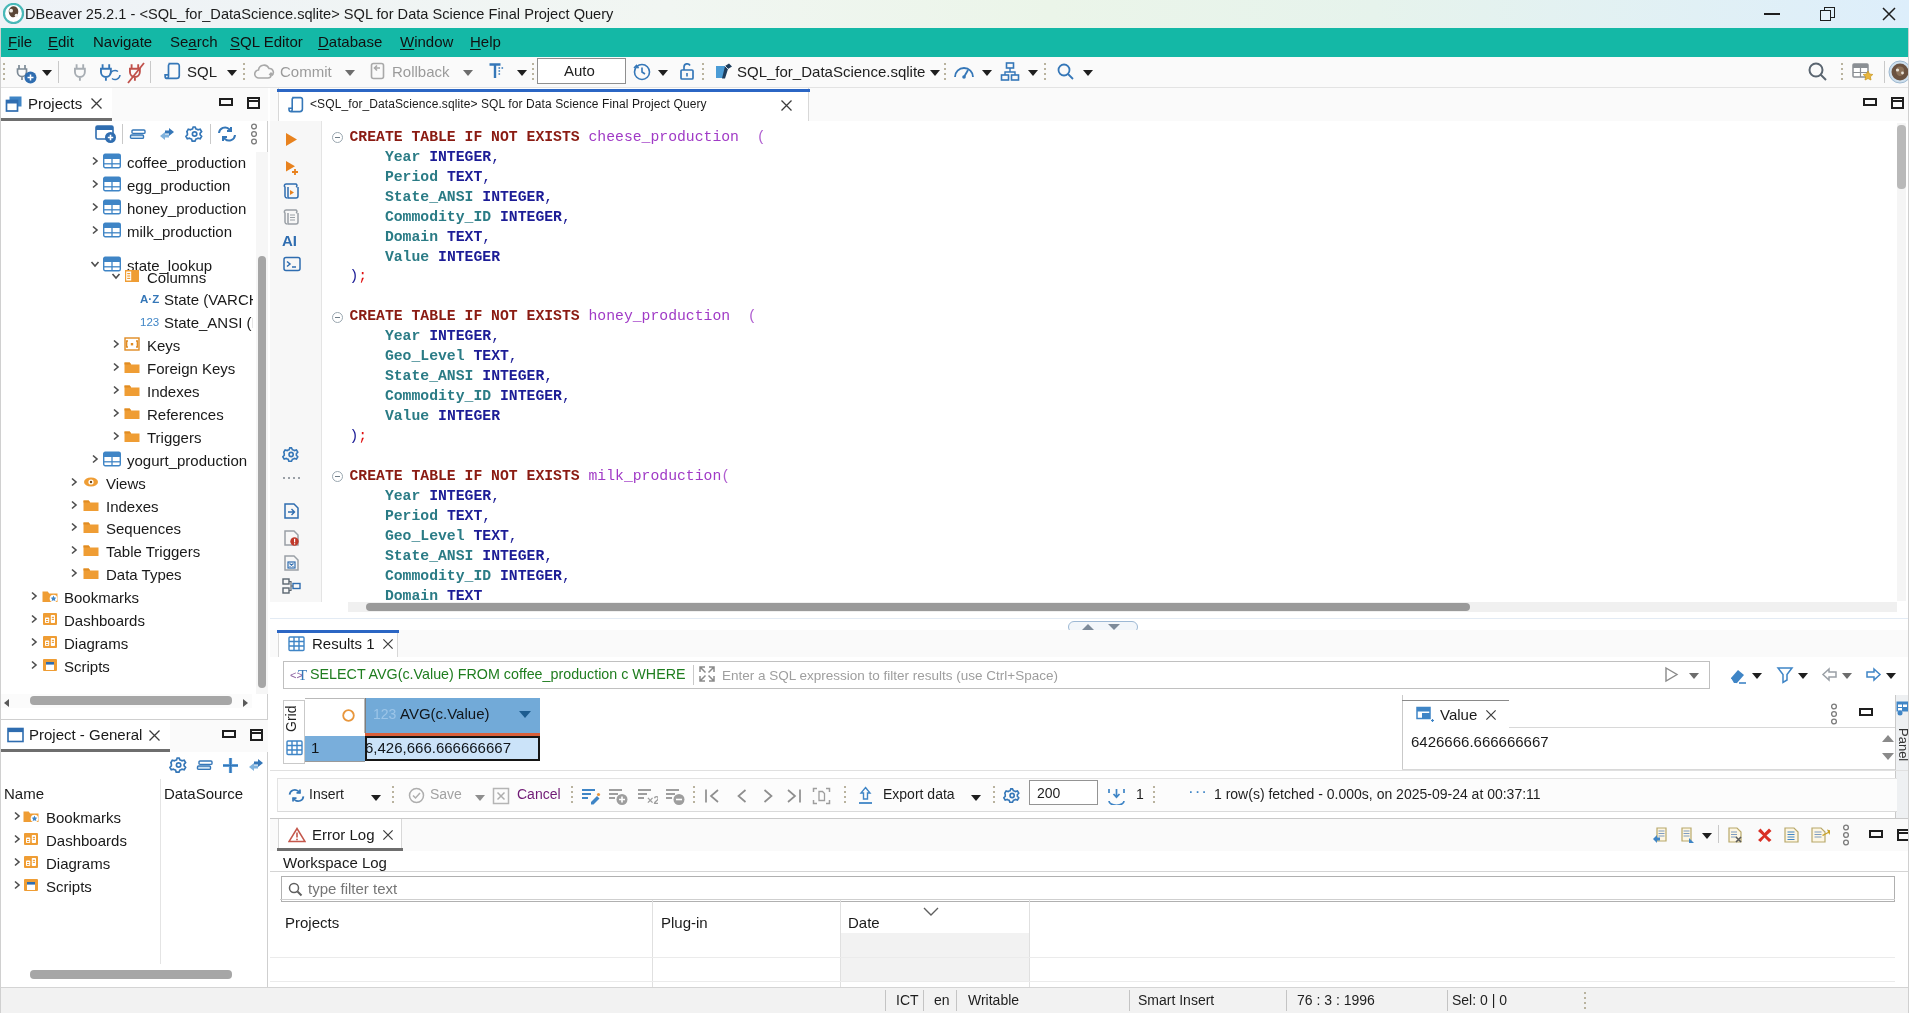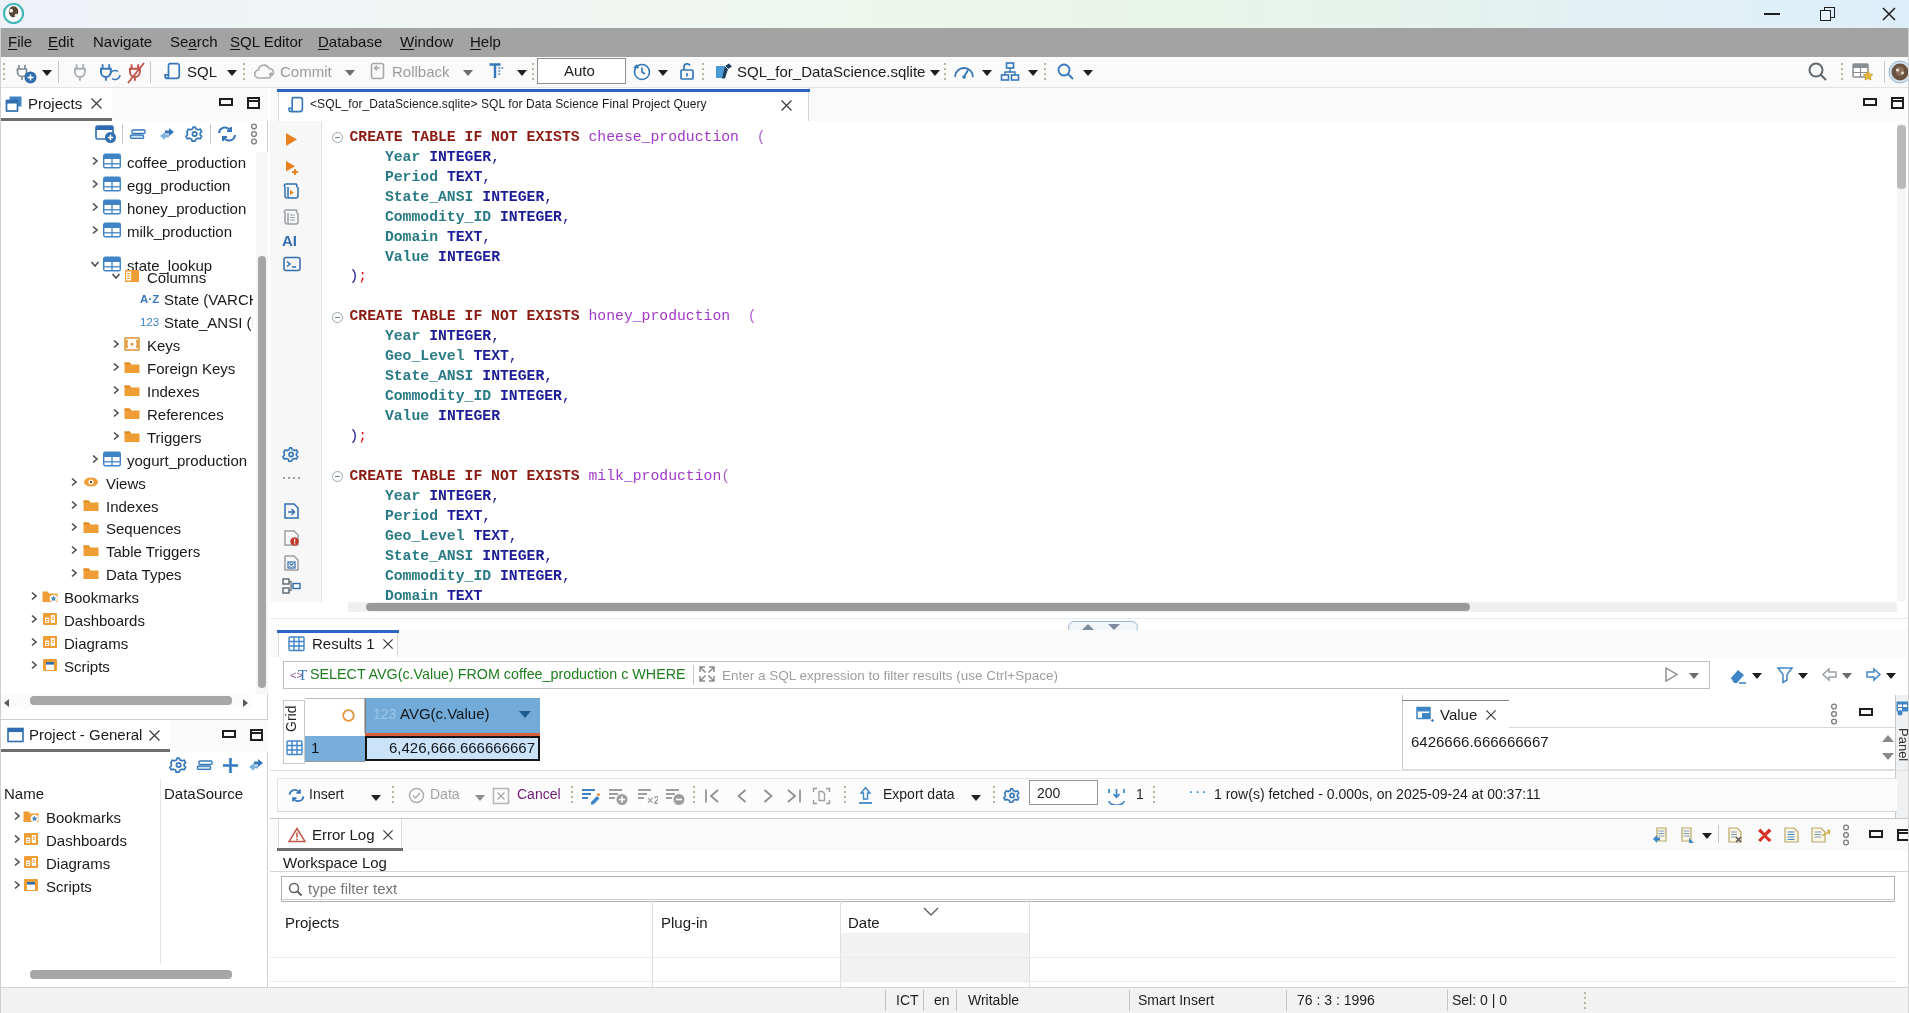--- a/index.html
+++ b/index.html
@@ -4,21 +4,21 @@
 <style>
 *{margin:0;padding:0;box-sizing:border-box;}
 html,body{width:1909px;height:1013px;overflow:hidden;}
 body{font-family:"Liberation Sans",sans-serif;font-size:15px;color:#1a1a1a;background:#fff;position:relative;}
 .abs{position:absolute;}
 svg{display:block;}
 
 #titlebar{left:0;top:0;width:1909px;height:28px;background:linear-gradient(90deg,#eef2f7 0%,#f1f6f2 35%,#ebf5e9 55%,#e6f3ec 72%,#ddeefb 100%);}
 #titlebar .ttl{position:absolute;left:25px;top:6px;font-size:14.6px;color:#1b1b1b;}
 
-#menubar{left:0;top:28px;width:1909px;height:29px;background:#a3a3a3;}
+#menubar{left:0;top:28px;width:1909px;height:29px;background:#14b8a6;}
 #menubar span{position:absolute;top:5px;font-size:15px;color:#111;}
 #menubar u{text-decoration:underline;text-underline-offset:2px;}
 
 #toolbar{left:0;top:57px;width:1909px;height:31px;background:#fafafa;border-bottom:1px solid #e3e3e3;}
 .tbtxt{position:absolute;top:6px;font-size:15px;color:#202020;}
 .tbgray{color:#9b9b9b;}
 .caret{position:absolute;width:0;height:0;border-left:5px solid transparent;border-right:5px solid transparent;border-top:6px solid #1e1e1e;}
 .caretg{border-top-color:#6d6d6d;}
 .vsep{position:absolute;top:4px;width:1px;height:22px;background:#c9c9c9;}
 .dotsep{position:absolute;top:6px;width:2px;height:18px;background-image:repeating-linear-gradient(#b9b39f 0 2px,transparent 2px 5px);}
@@ -167,20 +167,21 @@
 </defs>
   </svg>
 
 <div class="abs" id="titlebar">
   <svg class="abs" style="left:3px;top:3px" width="21" height="21" viewBox="0 0 22 22">
     <circle cx="11" cy="11" r="10" fill="#fff" stroke="#49b8b8" stroke-width="2.4"></circle>
     <path d="M6 8 a5 5 0 0 1 10 1 c0 3-2 6-5 6 s-5-3-5-7 Z" fill="#5a4636"></path>
     <circle cx="8.5" cy="8" r="2" fill="#f2efe9"></circle>
       <circle cx="14" cy="13" r="1.8" fill="#f2efe9"></circle>
   </svg>
+  <span class="ttl">DBeaver 25.2.1 - &lt;SQL_for_DataScience.sqlite&gt; SQL for Data Science Final Project Query</span>
   <div class="abs" style="left:1764px;top:13px;width:16px;height:2px;background:#1e1e1e"></div>
   <div class="abs" style="left:1824px;top:7px;width:11px;height:11px;border:1.5px solid #1e1e1e;background:transparent"></div>
   <div class="abs" style="left:1820px;top:10px;width:11px;height:11px;border:1.5px solid #1e1e1e;background:#e7f1f9"></div>
   <svg class="abs" style="left:1881px;top:6px" width="16" height="16" viewBox="0 0 16 16">
       <path d="M2 2 L14 14 M14 2 L2 14" stroke="#1e1e1e" stroke-width="1.5"></path>
     </svg>
 </div>
 
 <div class="abs" id="menubar">
   <span style="left:8px"><u>F</u>ile</span>
@@ -793,21 +794,21 @@
       <circle cx="6.5" cy="6.5" r="5.3" fill="none" stroke="#e8963c" stroke-width="1.8"></circle>
     </svg>
   <div class="abs" style="left:95px;top:610px;width:175px;height:35px;background:#72aad8;border-left:1px solid #7d7d7d"></div>
   <span class="abs" style="left:103px;top:618px;font-size:14px;color:#9cc5e8">123</span>
   <span class="abs" style="left:130px;top:617px;font-size:15px;color:#10151a">AVG(c.Value)</span>
   <div class="caret" style="left:249px;top:623px;border-left-width:6px;border-right-width:6px;border-top:7px solid #1d5c8f"></div>
   <div class="abs" style="left:95px;top:645px;width:175px;height:3px;background:#d95f3a"></div>
   <div class="abs" style="left:35px;top:648px;width:60px;height:25px;background:#79aedb"></div>
   <span class="abs" style="left:41px;top:651px;font-size:15px;color:#10151a">1</span>
   <div class="abs" style="left:95px;top:648px;width:175px;height:25px;background:#cbe3f9;border:2px solid #151515"></div>
-  <span class="abs" style="left:95px;top:651px;width:170px;font-size:15px;color:#10151a;text-align:right">6,426,666.666666667</span>
+  <span class="abs" style="left:95px;top:651px;width:170px;font-size:15px;color:#10151a;text-align:left">6,426,666.666666667</span>
   <div class="abs" style="left:35px;top:673px;width:60px;height:1px;background:#9a9a9a"></div>
 
   <div class="abs" style="left:1132px;top:607px;width:1px;height:75px;background:#c9c9c9"></div>
   <div class="abs" style="left:1132px;top:612px;width:107px;height:1px;background:#8a8a8a"></div>
   <svg class="abs" style="left:1146px;top:618px" width="19" height="17" viewBox="0 0 19 17">
       <rect x="1" y="1.5" width="13" height="11" fill="#fff" stroke="#3f85c6" stroke-width="1.5"></rect>
       <rect x="1" y="1.5" width="13" height="4" fill="#3f85c6"></rect>
       <rect x="6" y="7" width="8" height="5.5" fill="#3f85c6"></rect>
       <path d="M15 14.5 h3 M16.5 13 v3" stroke="#3f85c6" stroke-width="1.2"></path>
     </svg>
@@ -841,21 +842,21 @@
     <svg class="abs" style="left:17px;top:699px" width="19" height="17">
         <use href="#i-sync"></use>
       </svg>
     <span class="abs rtt" style="left:39px">Insert</span>
     <div class="caret" style="left:101px;top:707px"></div>
     <div class="dotsep" style="left:122px;top:698px"></div>
     <svg class="abs" style="left:138px;top:699px" width="17" height="17" viewBox="0 0 17 17">
         <circle cx="8.5" cy="8.5" r="7" fill="none" stroke="#aeaeae" stroke-width="1.5"></circle>
         <path d="M5 8.5 l2.5 2.5 L12 6" fill="none" stroke="#aeaeae" stroke-width="1.5"></path>
       </svg>
-    <span class="abs rtt" style="left:160px;color:#a2a2a2">Data</span>
+    <span class="abs rtt" style="left:160px;color:#a2a2a2">Save</span>
     <div class="caret caretg" style="left:205px;top:707px;border-top-color:#8e8e8e"></div>
     <svg class="abs" style="left:222px;top:699px" width="18" height="18" viewBox="0 0 18 18">
         <rect x="1.5" y="1.5" width="15" height="15" fill="none" stroke="#b5b5b5" stroke-width="1.5"></rect>
         <path d="M5.5 5.5 l7 7 M12.5 5.5 l-7 7" stroke="#aeaeae" stroke-width="1.5"></path>
       </svg>
     <span class="abs rtt" style="left:247px;color:#701a75">Cancel</span>
     <div class="dotsep" style="left:301px;top:698px"></div>
     <svg class="abs" style="left:311px;top:699px" width="20" height="18" viewBox="0 0 20 18">
         <path d="M1 3 h13 M1 7 h9 M1 11 h6" stroke="#3f85c6" stroke-width="1.8"></path>
         <path d="M10 15 l6-6 2.5 2.5 -6 6 H10 Z" fill="#3f85c6"></path>

